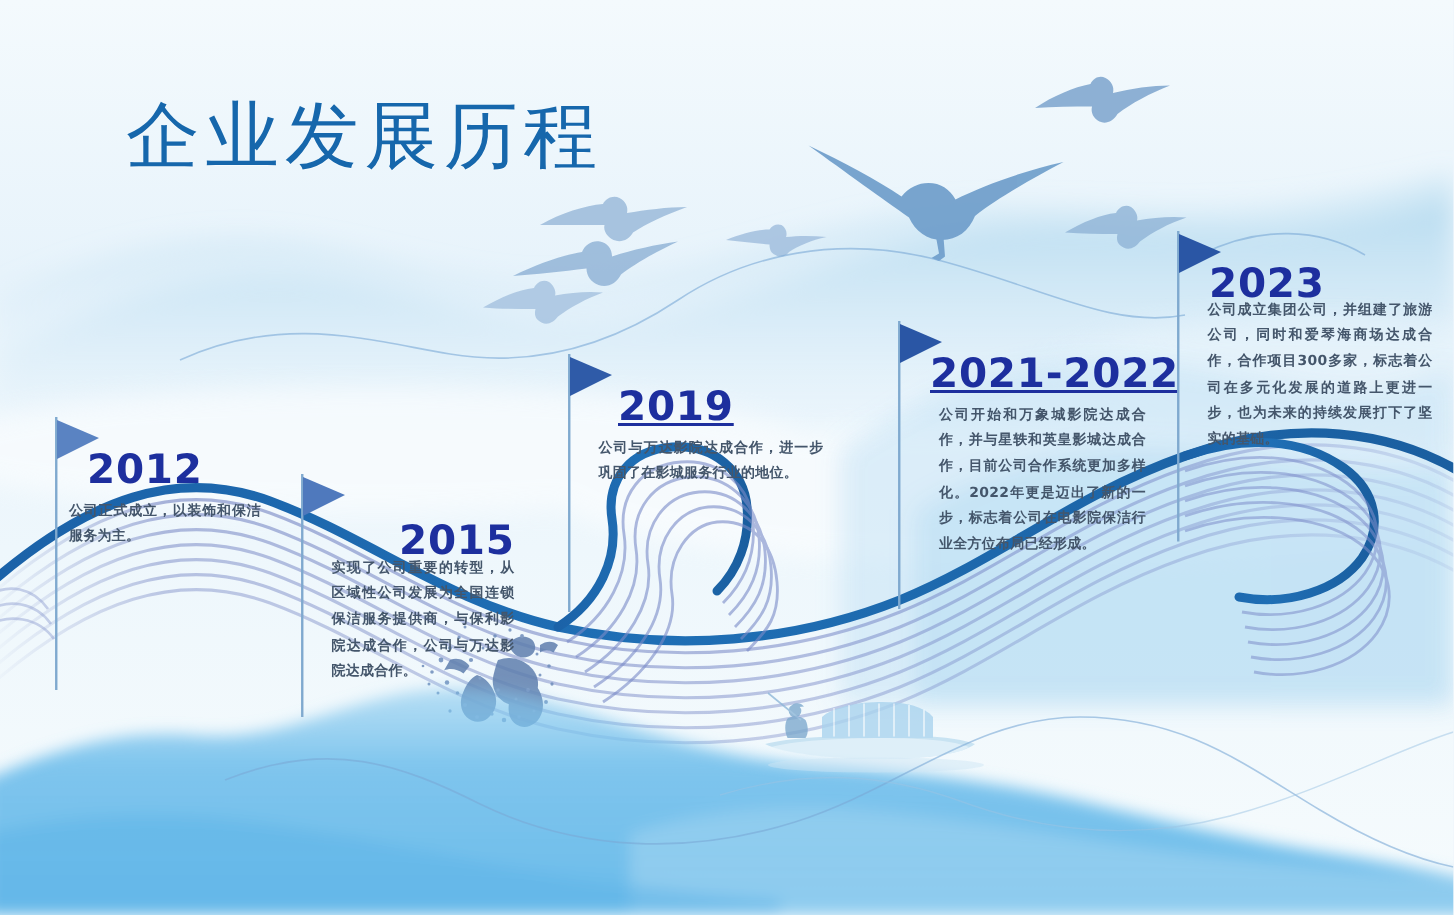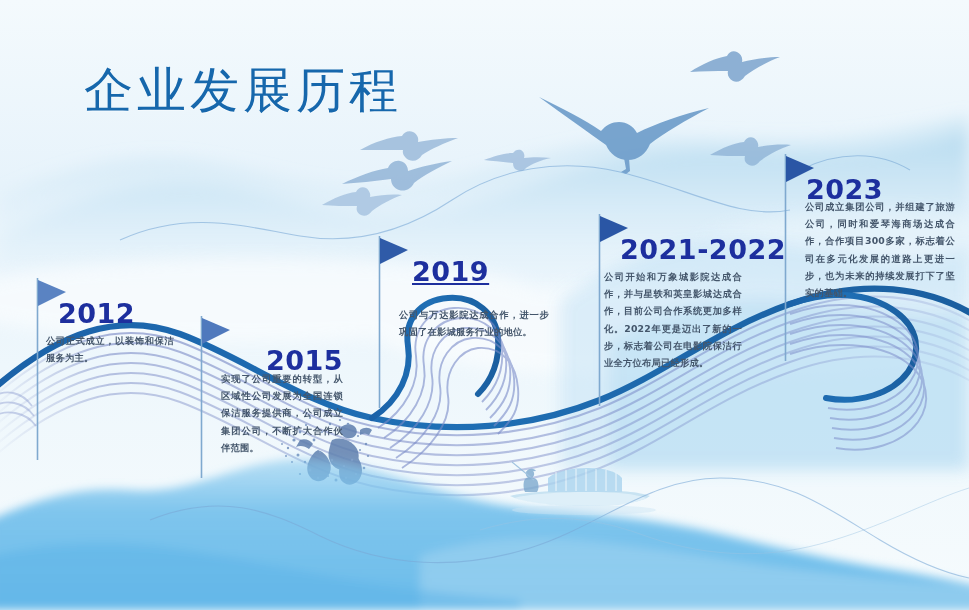--- a/index.html
+++ b/index.html
@@ -58,25 +58,25 @@
   .m2012 { left:32px;  top:272px; }
   .m2012 .year { left:26px; top:26px; }
   .m2012 .desc { left:14px; top:60px; width:128px; }
 
   .m2015 { left:196px; top:310px; }
   .m2015 .year { left:26px; top:35px;margin-left:44px; }
   .m2015 .desc { left:25px; top:60px; width:122px; }
 
   .m2019 { left:374px; top:230px; }
   .m2019 .year { left:38px; top:26px;text-decoration:underline; }
-  .m2019 .desc { left:25px; top:76px; width:150px; }
+  .m2019 .desc { left:25px; top:60px; width:150px; }
 
   .m2122 { left:594px; top:208px; }
-  .m2122 .year { left:26px; top:26px; }
-  .m2122 .desc { left:10px; top:60px; width:138px; }
+  .m2122 .year { left:26px; top:26px;text-decoration:underline; }
+  .m2122 .desc { left:32px; top:60px; width:138px; }
 
   .m2023 { left:780px; top:148px; }
   .m2023 .year { left:26px; top:26px; }
   .m2023 .desc { left:25px; top:50px; width:150px; }
 </style>
 </head>
 <body>
 
 <div id="poster">
 
@@ -393,21 +393,21 @@
     <div class="year">2012</div>
     <div class="desc">公司正式成立，以装饰和保洁服务为主。</div>
   </div>
 
   <div class="milestone m2015">
     <svg class="flag-wrap" width="40" height="170" viewBox="0 0 40 170">
       <line x1="5.5" y1="6" x2="5.5" y2="168" stroke="#7fa9cf" stroke-width="1.6"></line>
       <path d="M6,8 L34,20 L6,34 Z" fill="#4f79bd"></path>
     </svg>
     <div class="year">2015</div>
-    <div class="desc">实现了公司重要的转型，从区域性公司发展为全国连锁保洁服务提供商，公司成立集团公司，不断扩大合作伙伴范围。</div>
+    <div class="desc">实现了公司重要的转型，从区域性公司发展为全国连锁保洁服务提供商，与保利影院达成合作，公司与万达影院达成合作。</div>
   </div>
 
   <div class="milestone m2019">
     <svg class="flag-wrap" width="40" height="180" viewBox="0 0 40 180">
       <line x1="5.5" y1="6" x2="5.5" y2="178" stroke="#7fa9cf" stroke-width="1.6"></line>
       <path d="M6,8 L34,20 L6,34 Z" fill="#2f5ba8"></path>
     </svg>
     <div class="year">2019</div>
     <div class="desc">公司与万达影院达成合作，进一步巩固了在影城服务行业的地位。</div>
   </div>

